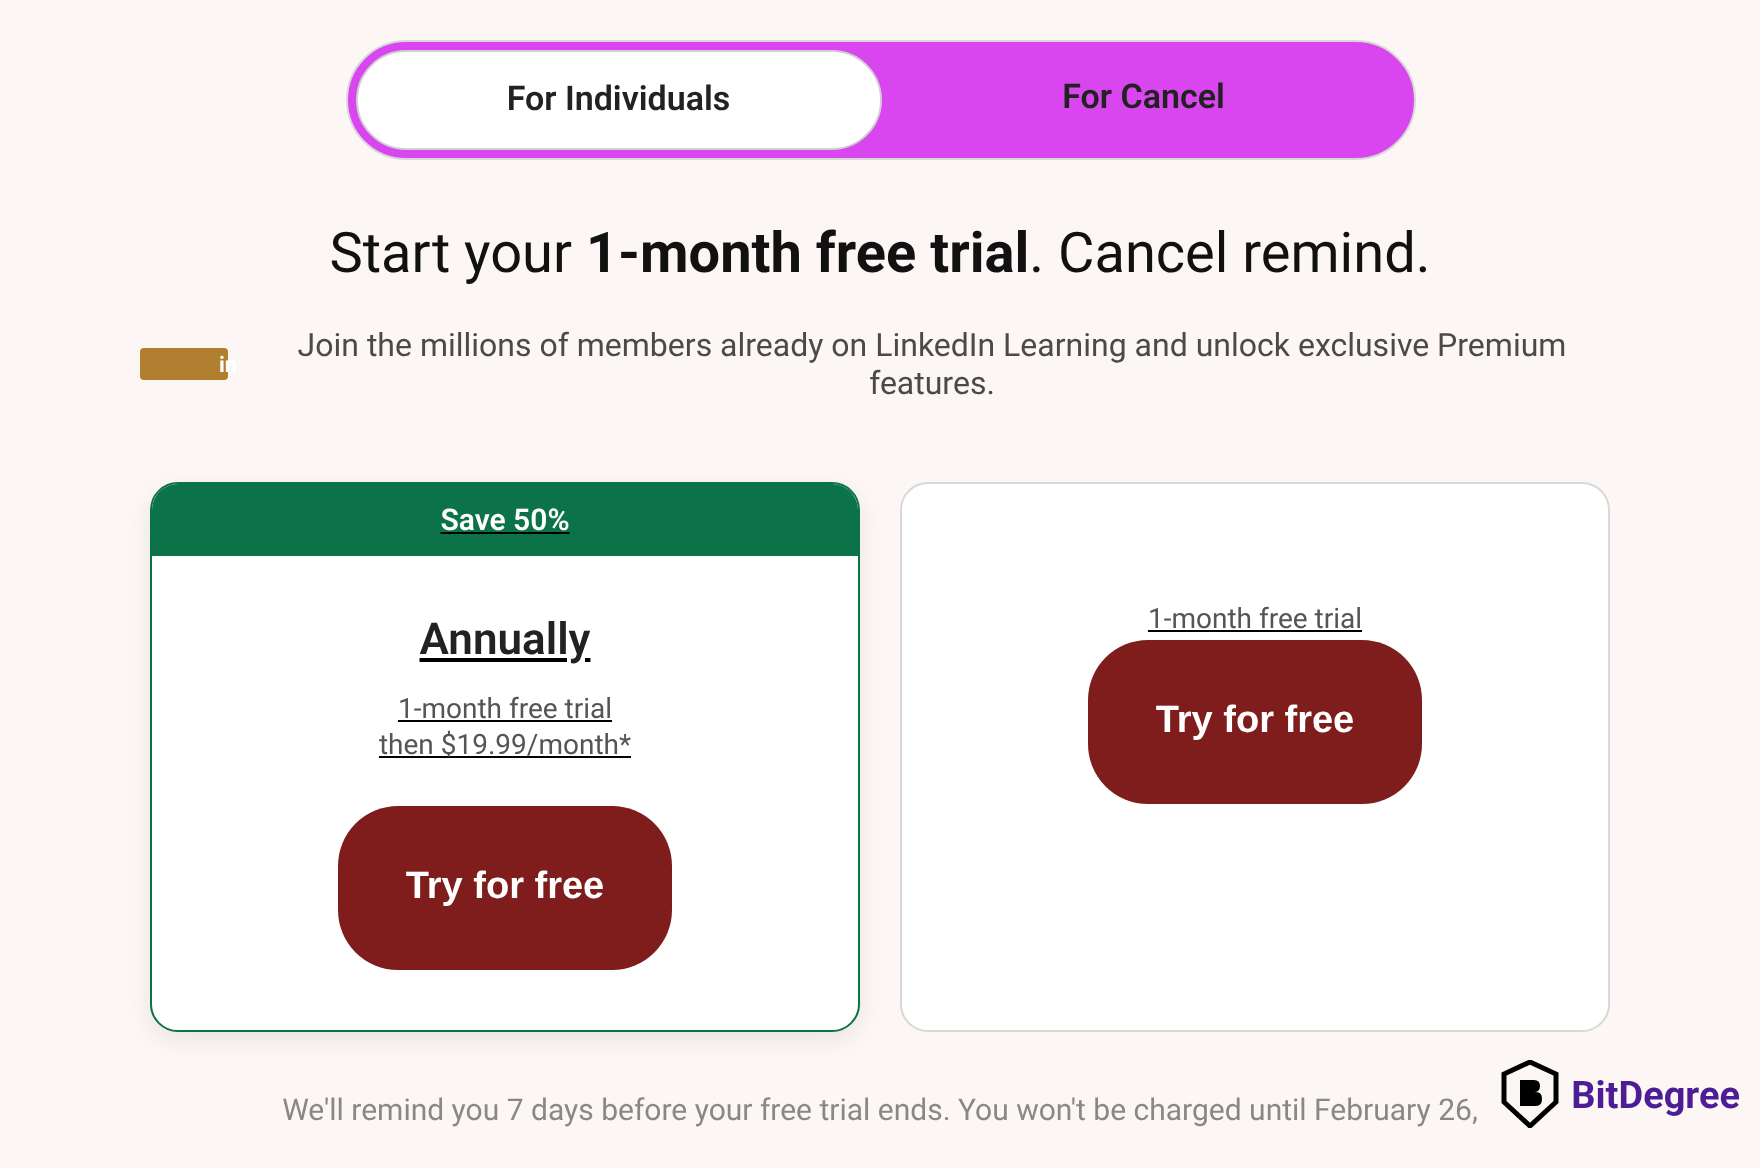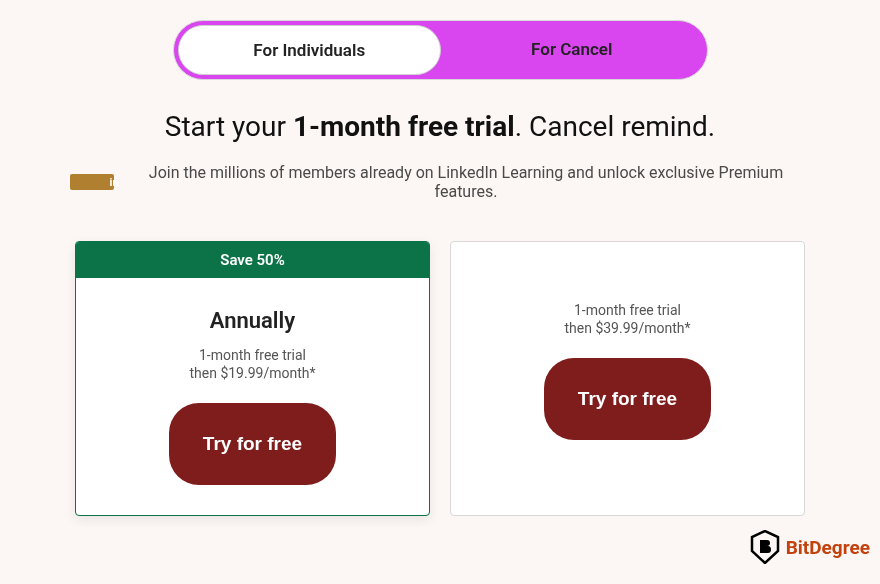--- a/index.html
+++ b/index.html
@@ -77,23 +77,24 @@
     .plans {
       display: flex;
       gap: 20px;
       justify-content: center;
       margin-bottom: 30px;
     }
     .plan-card {
       width: 355px;
       background: #fff;
       border: 1px solid #d8d8d8;
-      border-radius: 4px;
+      border-radius: 14px;
       overflow: hidden;
       text-align: center;
+      text-decoration: underline;
     }
     .plan-card.highlighted {
       border: 1px solid #0b7347;
       box-shadow: 0 4px 12px rgba(0,0,0,0.08);
     }
     .save-banner {
       background: #0b7347;
       color: #fff;
       padding: 9px 0;
       font-size: 15px;
@@ -139,21 +140,21 @@
     }
     .bitdegree-watermark {
       position: absolute;
       bottom: 20px;
       right: 10px;
       display: flex;
       align-items: center;
       gap: 6px;
       font-size: 19px;
       font-weight: 700;
-      color: #c2410c;
+      color: #4c1d95;
     }
     .bitdegree-logo {
       width: 30px;
       height: 34px;
     }
   </style>
 </head>
 <body>
 
 <div class="container">
@@ -178,26 +179,26 @@
         <div class="plan-name">Annually</div>
         <div class="plan-trial">1-month free trial</div>
         <div class="plan-price">then $19.99/month*</div>
         <button class="cta-button">Try for free</button>
       </div>
     </div>
 
     <div class="plan-card">
       <div class="plan-body">
         <div class="plan-trial">1-month free trial</div>
-        <div class="plan-price">then $39.99/month*</div>
         <button class="cta-button">Try for free</button>
       </div>
     </div>
   </div>
 
+  <div class="footer-note">We'll remind you 7 days before your free trial ends. You won't be charged until February 26,</div>
 </div>
 
 <div class="bitdegree-watermark">
   <svg class="bitdegree-logo" viewBox="0 0 30 34">
     <path d="M15 1 L28 7 V21 L15 33 L2 21 V7 Z" fill="none" stroke="#000" stroke-width="2.5"></path>
     <path d="M10 10 H17 Q20 10 20 13 Q20 16 17 16 H10 Z M10 16 H18 Q21 16 21 19.5 Q21 23 18 23 H10 Z" fill="#000"></path>
   </svg>
   <span>BitDegree</span>
 </div>
 

